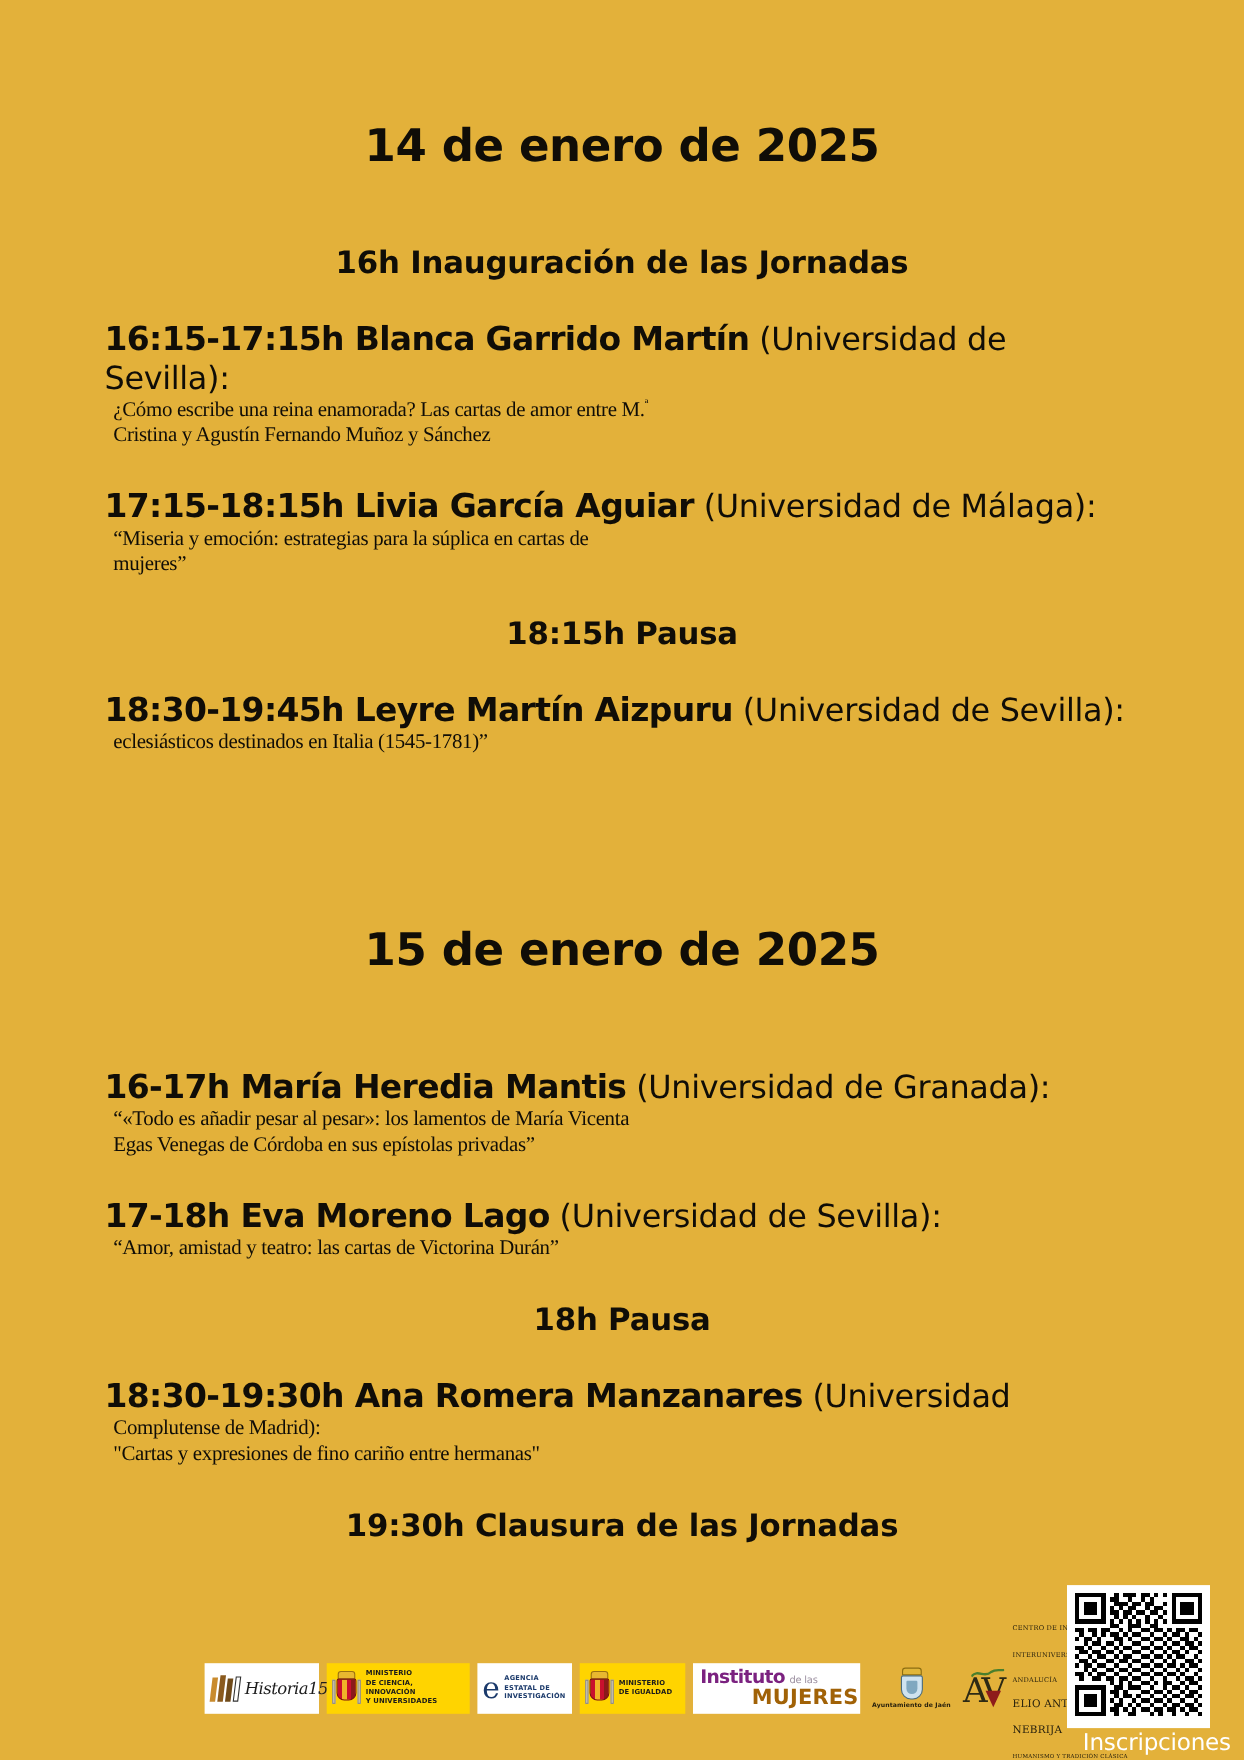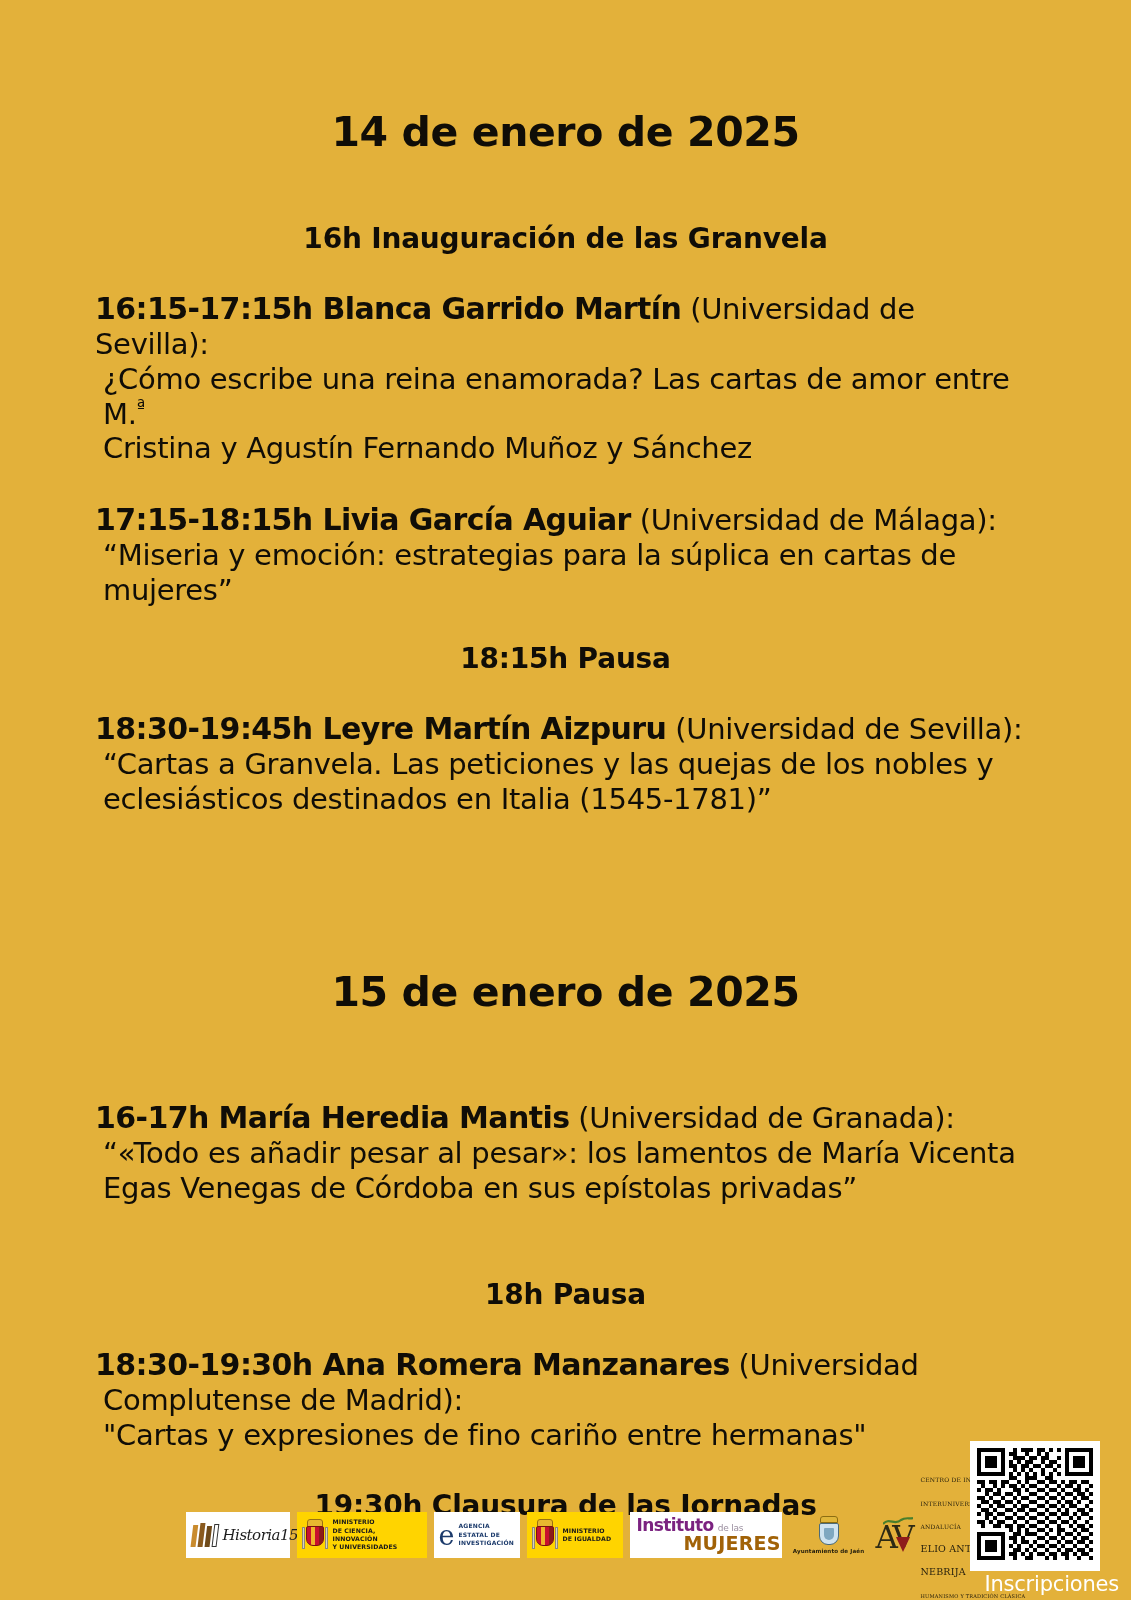--- a/index.html
+++ b/index.html
@@ -58,23 +58,24 @@
 
   .talk .affil {
     font-weight: normal;
     font-size: 29px;
     letter-spacing: -0.3px;
   }
 
   .talk .title-line {
     display: block;
     font-weight: normal;
-    font-size: 29px;
+    font-size: 19px;
     letter-spacing: -0.3px;
     padding: 0 8px;
+    font-family: Liberation Serif, serif;
   }
 
   sup.ord {
     font-size: 0.62em;
     vertical-align: super;
     line-height: 0;
   }
 
   
   .gap-inaug   { height: 66px; }
@@ -339,21 +340,21 @@
 </style>
 </head>
 <body>
 
 <div class="poster">
 
   <div class="day-title" id="day1-title">14 de enero de 2025</div>
 
   <div class="gap-inaug"></div>
 
-  <div class="session-heading">16h Inauguración de las Granvela</div>
+  <div class="session-heading">16h Inauguración de las Jornadas</div>
 
   <div class="gap-a"></div>
 
   <div class="talk">
     <span class="lead">16:15-17:15h Blanca Garrido Martín</span><span class="affil"> (Universidad de Sevilla):</span>
     <span class="title-line"><span>¿Cómo escribe una reina enamorada? Las cartas de amor entre M.</span><sup class="ord">ª</sup></span>
     <span class="title-line">Cristina y Agustín Fernando Muñoz y Sánchez</span>
   </div>
 
   <div class="gap-b"></div>
@@ -365,38 +366,41 @@
   </div>
 
   <div class="gap-pausa"></div>
 
   <div class="session-heading">18:15h Pausa</div>
 
   <div class="gap-c"></div>
 
   <div class="talk">
     <span class="lead">18:30-19:45h Leyre Martín Aizpuru</span><span class="affil"> (Universidad de Sevilla):</span>
-    <span class="title-line">“Cartas a Granvela. Las peticiones y las quejas de los nobles y</span>
     <span class="title-line">eclesiásticos destinados en Italia (1545-1781)”</span>
   </div>
 
   <div class="gap-day"></div>
 
   <div class="day-title" id="day2-title">15 de enero de 2025</div>
 
   <div class="gap-d"></div>
 
   <div class="talk">
     <span class="lead">16-17h María Heredia Mantis</span><span class="affil"> (Universidad de Granada):</span>
     <span class="title-line">“«Todo es añadir pesar al pesar»: los lamentos de María Vicenta</span>
     <span class="title-line">Egas Venegas de Córdoba en sus epístolas privadas”</span>
   </div>
 
   <div class="gap-e"></div>
 
+  <div class="talk">
+    <span class="lead">17-18h Eva Moreno Lago</span><span class="affil"> (Universidad de Sevilla):</span>
+    <span class="title-line">“Amor, amistad y teatro: las cartas de Victorina Durán”</span>
+  </div>
 
   <div class="gap-f"></div>
 
   <div class="session-heading">18h Pausa</div>
 
   <div class="gap-g"></div>
 
   <div class="talk">
     <span class="lead">18:30-19:30h Ana Romera Manzanares</span><span class="affil"> (Universidad</span>
     <span class="title-line">Complutense de Madrid):</span>

